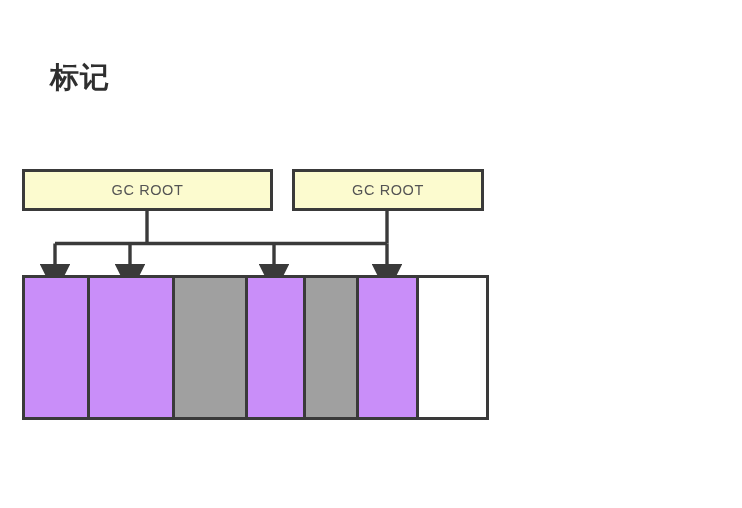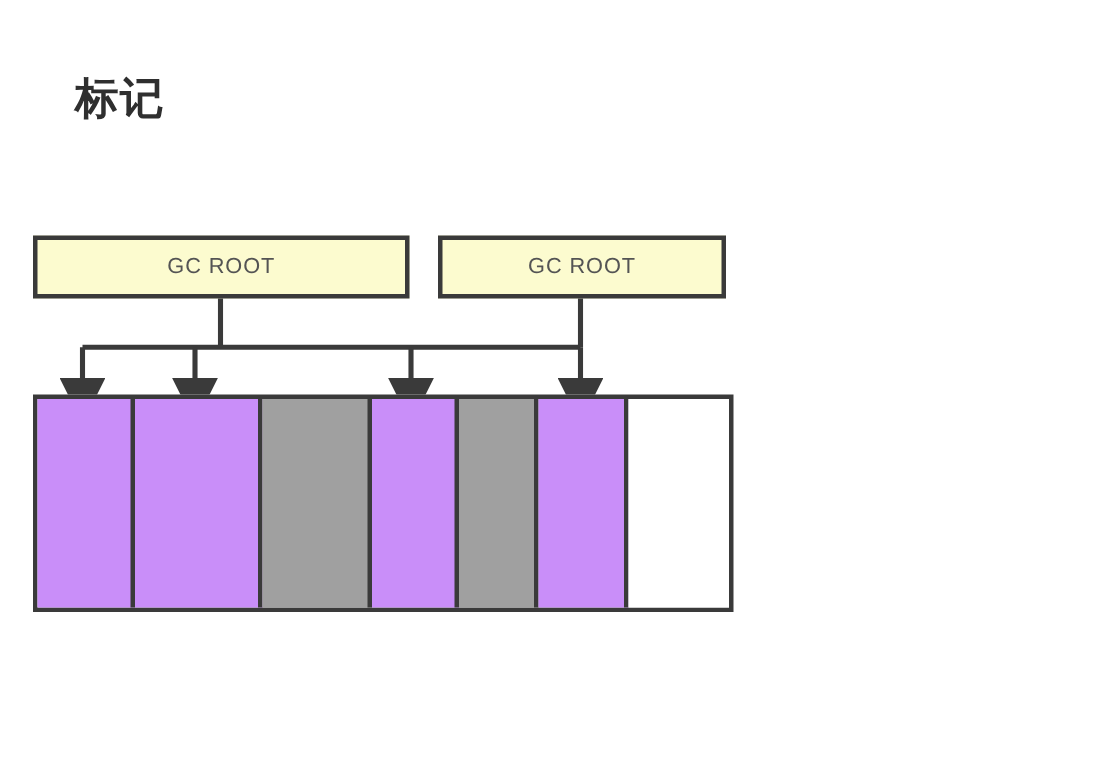--- a/index.html
+++ b/index.html
@@ -12,21 +12,21 @@
     height: 508px;
     position: relative;
     overflow: hidden;
     font-family: "Liberation Sans", "DejaVu Sans", sans-serif;
     color: #2b2b2b;
   }
 
   #diagram-root {
     position: absolute;
     left: 0;
-    top: 0;
+    top: 12px;
     width: 742px;
     height: 376px;
   }
 
   
   .page-title {
     position: absolute;
     left: 50px;
     top: 46px;
     font-size: 29px;

